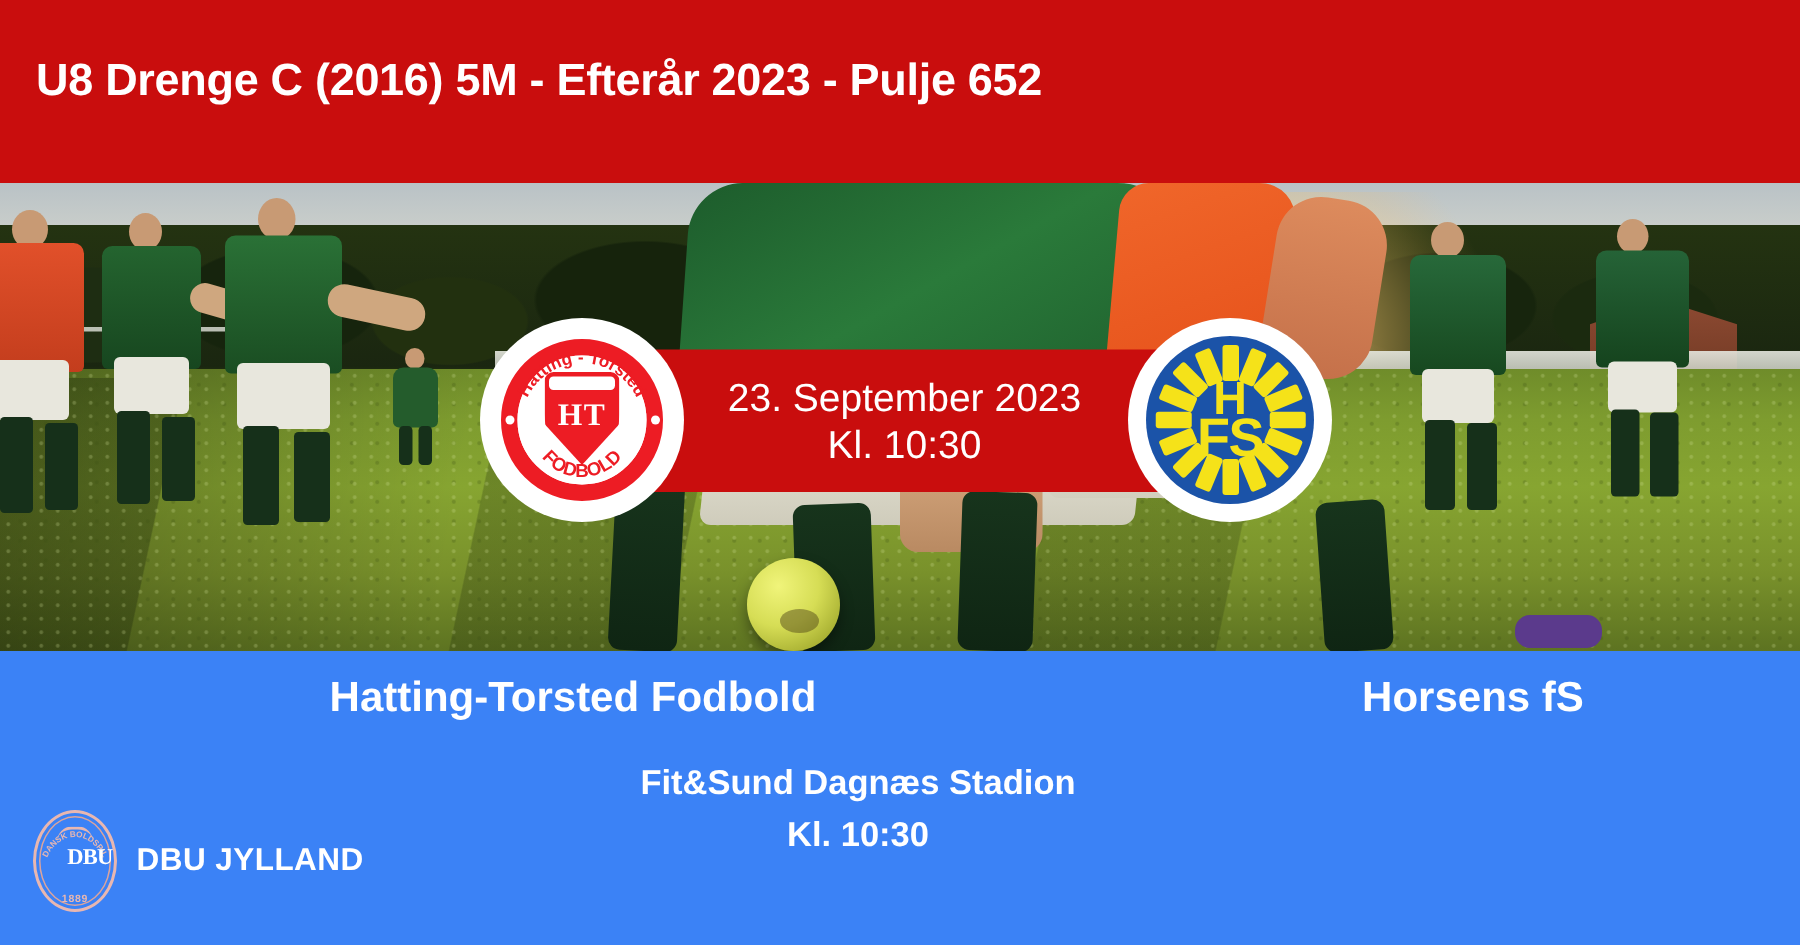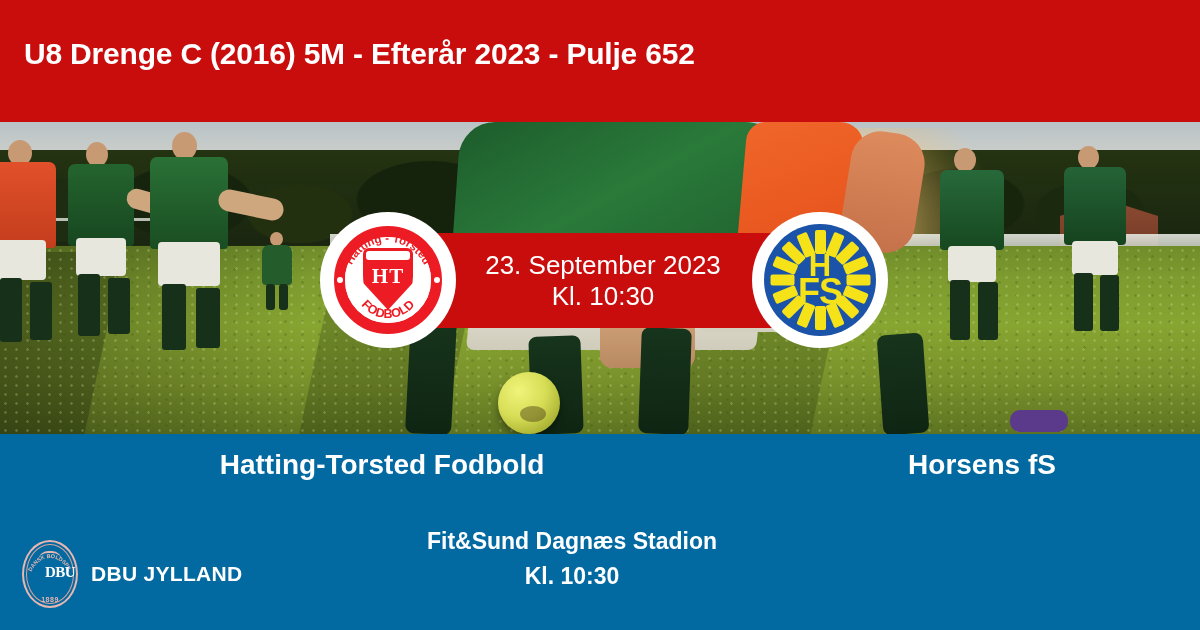--- a/index.html
+++ b/index.html
@@ -263,37 +263,36 @@
     color:#F5E219; font-weight:bold; line-height:.82;
     font-family:"Liberation Sans", sans-serif;
   }
   #hfs-h { font-size:31px; letter-spacing:0; margin-bottom:-1px; }
   #hfs-fs { font-size:36px; letter-spacing:-1px; }
 
   
   #bottom {
     position:absolute; left:0; top:434px;
     width:1200px; height:196px;
-    background:#0369a1;
+    background:#3b82f6;
   }
   #teams {
     position:absolute; left:0; top:16px; width:1200px;
     display:flex;
   }
   .team-name {
     color:#fff; font-weight:bold; font-size:28px;
     text-align:center; white-space:nowrap; line-height:1.1;
   }
   #team-home { width:764px; }
   #team-away { width:436px; }
 
   #venue {
     position:absolute; left:0; top:70px; width:1144px;
     text-align:center;
-    margin-top:20px;
   }
   .venue-line {
     color:#fff; font-weight:bold; font-size:23px; line-height:1.52;
     white-space:nowrap;
   }
 
   
   #dbu {
     position:absolute; left:22px; top:540px;
     display:flex; align-items:center; gap:13px;

